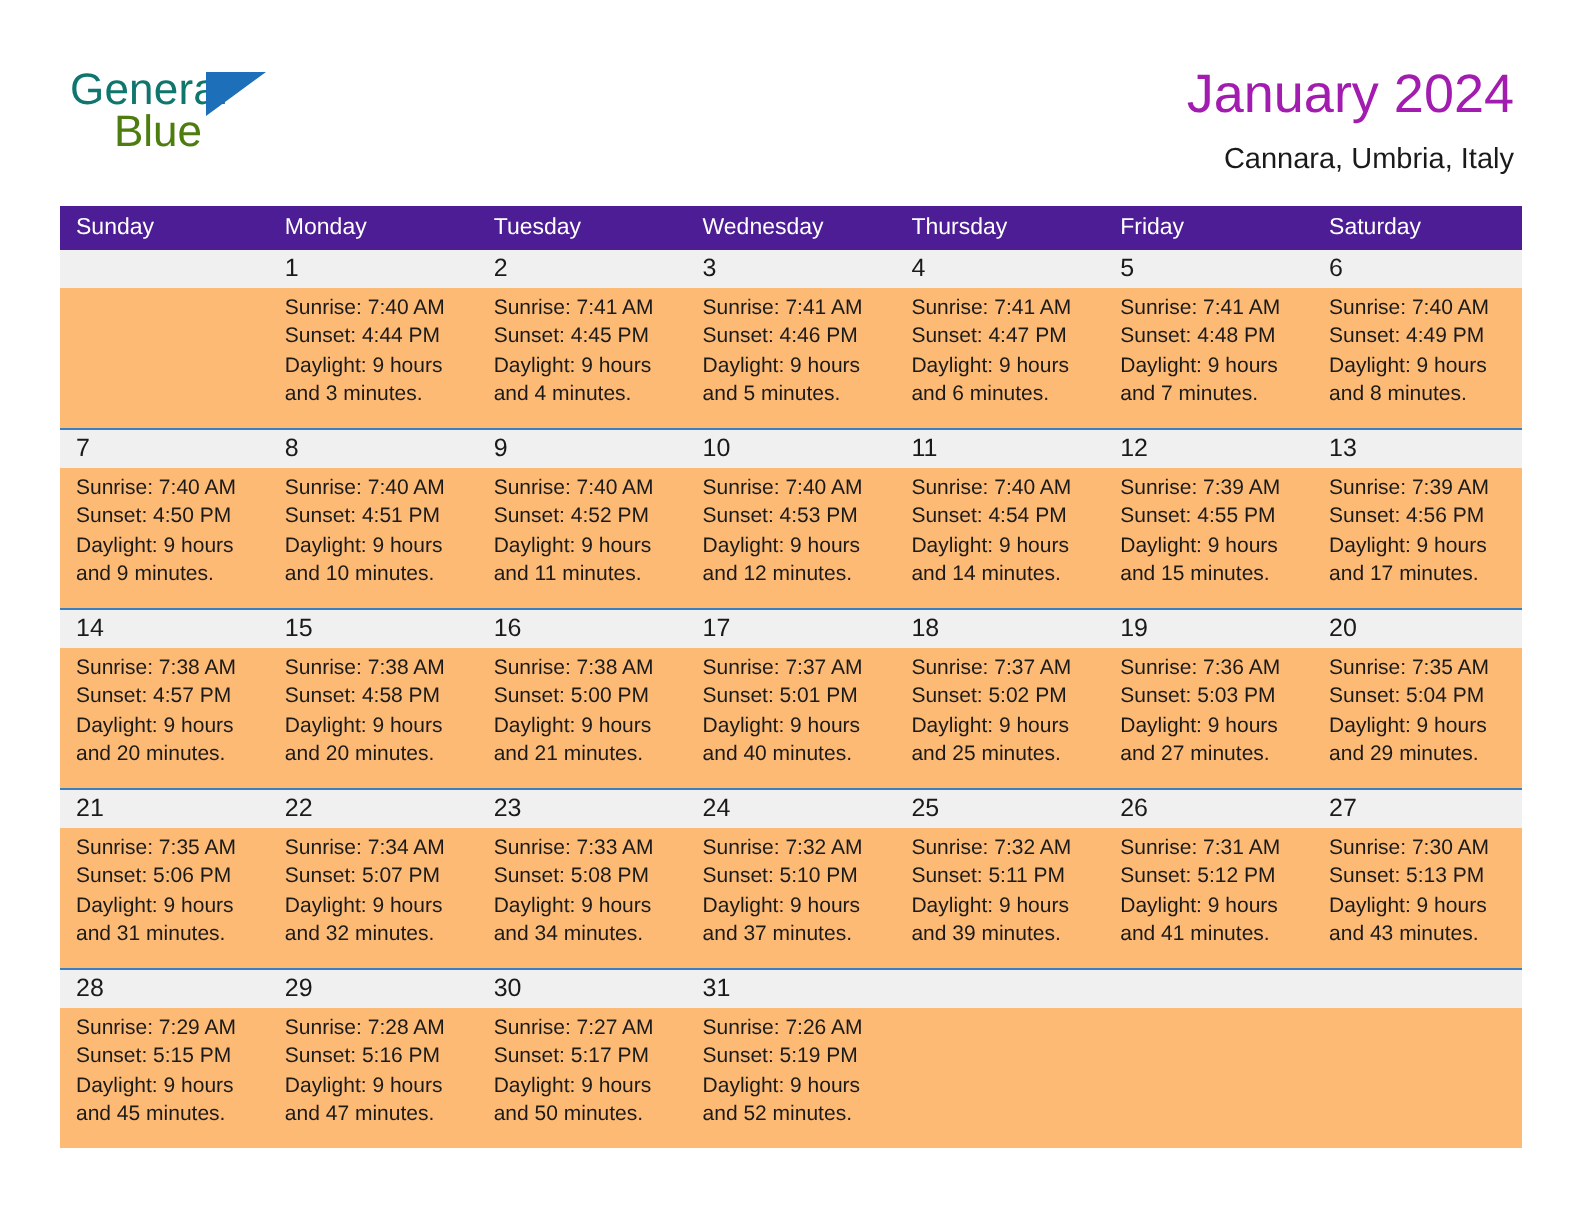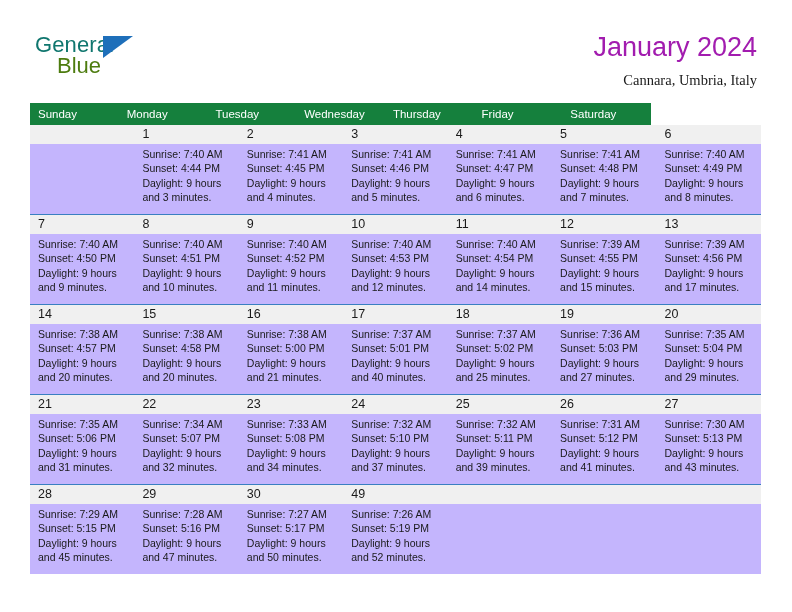--- a/index.html
+++ b/index.html
@@ -78,36 +78,35 @@
     color: #a21caf;
     line-height: 34px;
     white-space: nowrap;
   }
   .cal-subtitle {
     font-size: 14.5px;
     color: #1a1a1a;
     line-height: 20px;
     margin-top: 6px;
     white-space: nowrap;
-    font-family: Liberation Serif, serif;
   }
 
   
   .calendar {
     position: absolute;
     left: 30px;
     top: 103px;
     width: 731px;
   }
 
   .dow-row {
     display: flex;
-    width: 621px;
+    width: 731px;
     height: 22px;
-    background: #15803d;
+    background: #4c1d95;
   }
   .dow-cell {
     width: 104.43px;
     height: 22px;
     line-height: 22px;
     color: #ffffff;
     font-size: 11.5px;
     padding-left: 8px;
     box-sizing: border-box;
     overflow: hidden;
@@ -141,21 +140,21 @@
     white-space: nowrap;
   }
   .daynum-cell.empty {
     background: #f0f0f0;
   }
 
   .info-band {
     display: flex;
     width: 731px;
     height: 70px;
-    background: #c4b5fd;
+    background: #fdba74;
   }
   .info-cell {
     width: 104.43px;
     height: 70px;
     padding: 3px 6px 0 8px;
     box-sizing: border-box;
     overflow: hidden;
   }
   .info-line {
     font-size: 10.5px;
@@ -408,21 +407,21 @@
               <div class="info-line">Daylight: 9 hours</div>
               <div class="info-line">and 43 minutes.</div>
             </div>
           </div>
         </div>
         <div class="week-row">
           <div class="daynum-band">
             <div class="daynum-cell">28</div>
             <div class="daynum-cell">29</div>
             <div class="daynum-cell">30</div>
-            <div class="daynum-cell">49</div>
+            <div class="daynum-cell">31</div>
             <div class="daynum-cell empty"></div>
             <div class="daynum-cell empty"></div>
             <div class="daynum-cell empty"></div>
           </div>
           <div class="info-band">
             <div class="info-cell">
               <div class="info-line">Sunrise: 7:29 AM</div>
               <div class="info-line">Sunset: 5:15 PM</div>
               <div class="info-line">Daylight: 9 hours</div>
               <div class="info-line">and 45 minutes.</div>

